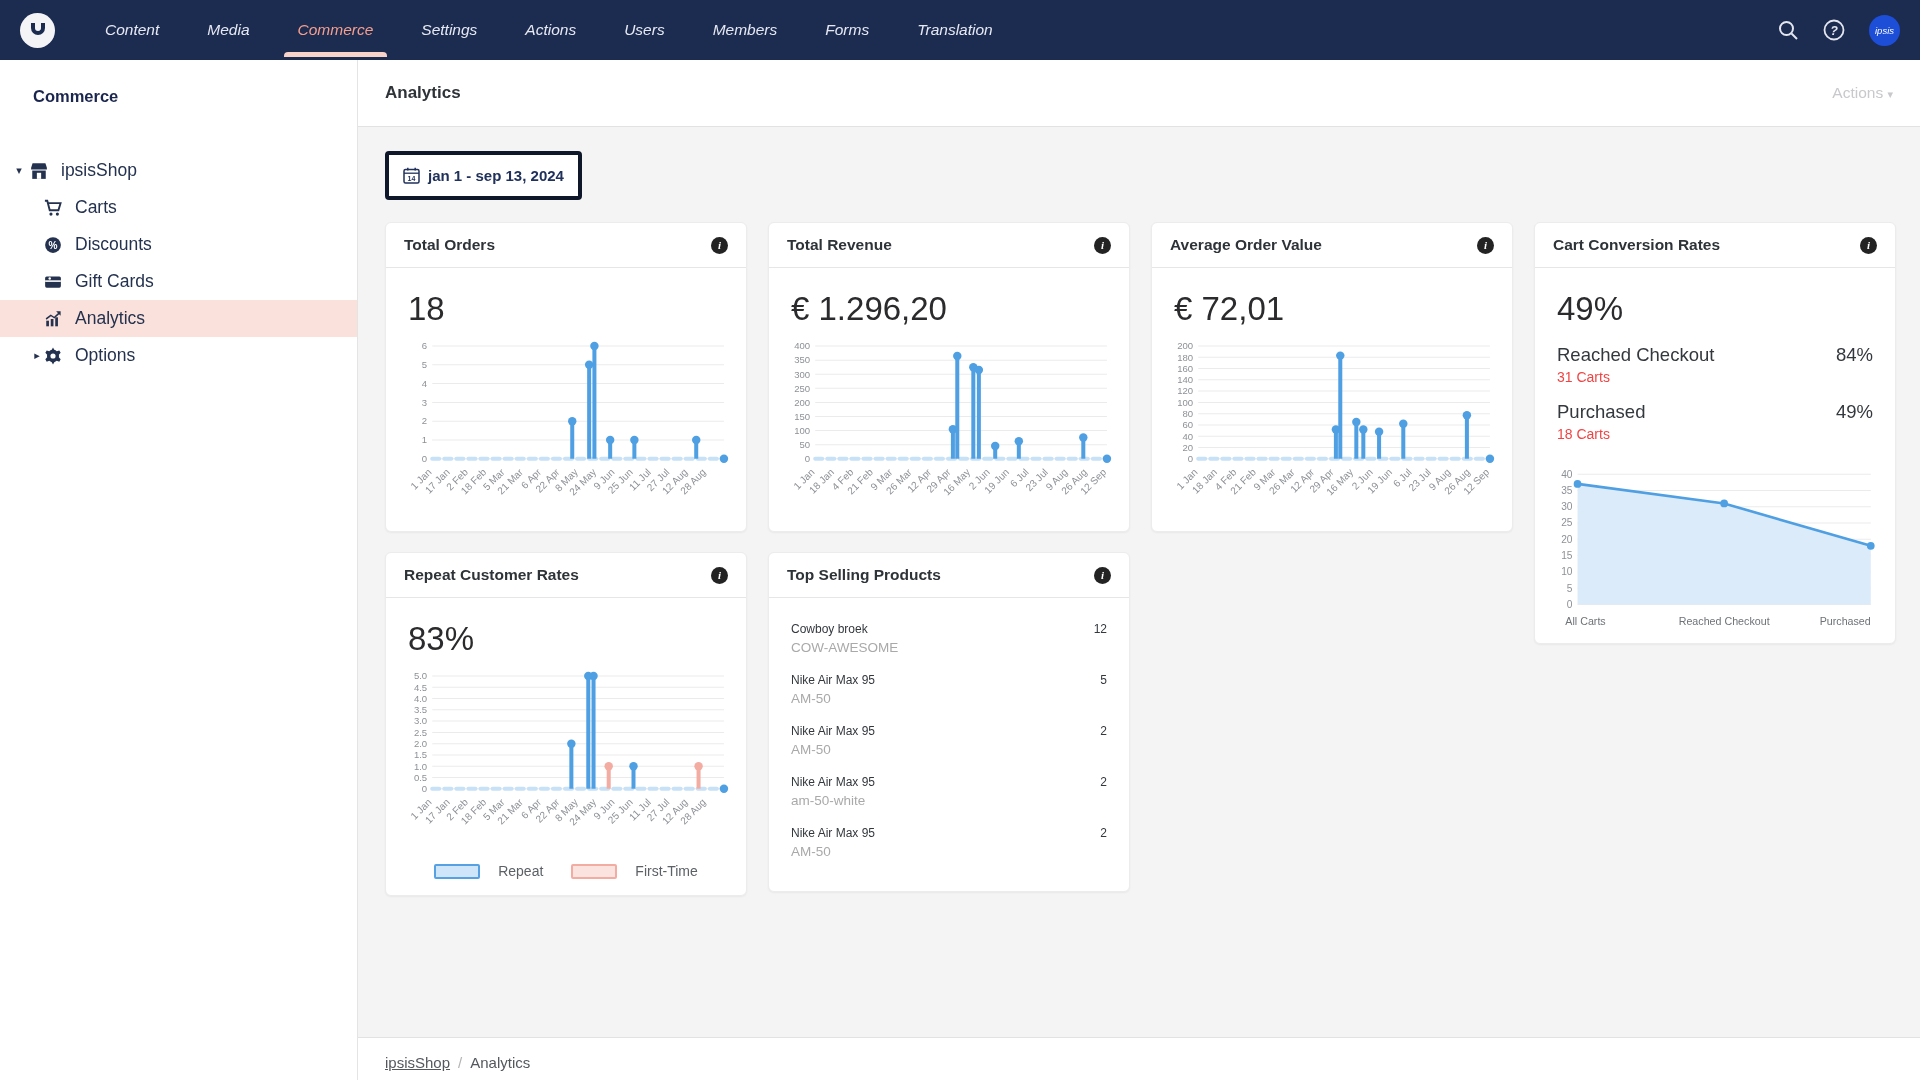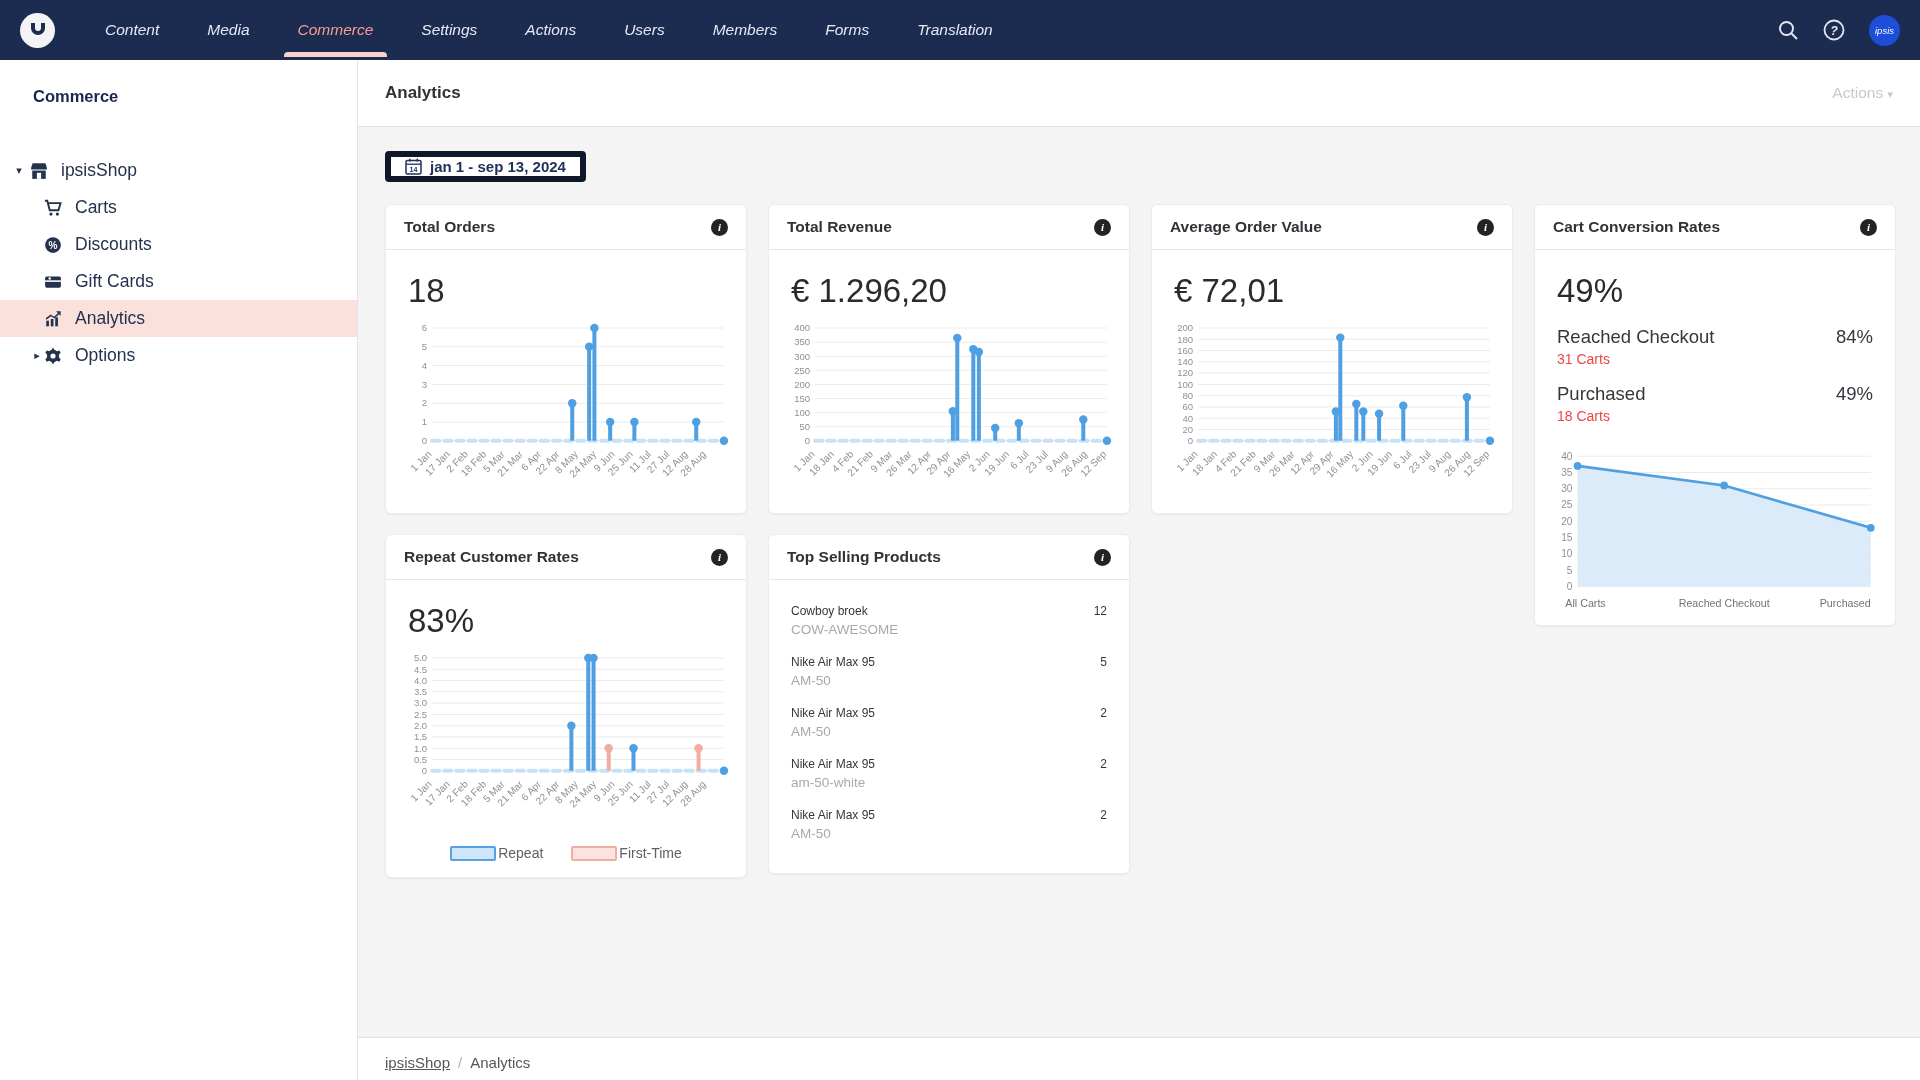--- a/index.html
+++ b/index.html
@@ -37,21 +37,21 @@
   .main-header { height: 67px; background: #fff; border-bottom: 1px solid #e2e2e2; display: flex; align-items: center; padding: 0 27px; flex-shrink: 0; }
   .page-title { font-size: 17px; font-weight: bold; color: #2e3338; }
   .actions { margin-left: auto; color: #c8c8cd; font-size: 15.5px; cursor: pointer; }
   .actions .dd { font-size: 11px; }
   .content { flex: 1; padding: 24px 27px; overflow: hidden; }
   .footer { height: 49px; background: #fff; border-top: 1px solid #e2e2e2; display: flex; align-items: center; padding: 0 27px; font-size: 15px; flex-shrink: 0; }
   .crumb-link { color: #54585d; text-decoration: underline; cursor: pointer; }
   .crumb-sep { color: #b3b3b3; margin: 0 8px; }
   .crumb-cur { color: #54585d; }
 
-  .date-btn { display: inline-flex; align-items: flex-start; gap: 8px; background: #fff; border: 6px solid #0f172a; border-radius: 4px; padding: 1px 14px; font-size: 15px; font-weight: bold; color: #20315b; cursor: pointer; margin-bottom: 22px; font-family: inherit; }
+  .date-btn { display: inline-flex; align-items: flex-start; gap: 8px; background: #fff; border: 4px solid #0f172a; border-radius: 4px; padding: 12px 14px; font-size: 15px; font-weight: bold; color: #20315b; cursor: pointer; margin-bottom: 22px; font-family: inherit; }
 
   .columns { display: flex; gap: 21px; align-items: flex-start; }
   .col { width: 362px; display: flex; flex-direction: column; gap: 20px; flex-shrink: 0; }
 
   .card { background: #fff; border: 1px solid #ececec; border-radius: 6px; box-shadow: 0 1px 2px rgba(0,0,0,.05); }
   .card-header { display: flex; align-items: center; justify-content: space-between; padding: 13px 18px; border-bottom: 1px solid #e6e6e6; }
   .card-title { font-size: 15.5px; font-weight: bold; color: #2e3338; }
   .info { width: 17px; height: 17px; border-radius: 50%; background: #232323; color: #fff; font: italic bold 11px "Liberation Serif", serif; display: flex; align-items: center; justify-content: center; cursor: pointer; flex-shrink: 0; }
   .card-value { font-size: 33px; color: #2b2b2e; padding: 22px 22px 2px; }
   .chart { padding: 8px 12px 10px; }
@@ -60,21 +60,21 @@
   .conv-row { margin-bottom: 16px; }
   .conv-line { display: flex; justify-content: space-between; font-size: 18.5px; color: #33383d; }
   .conv-sub { font-size: 14px; color: #ef4444; margin-top: 3px; }
 
   .prod-list { padding: 10px 22px 14px; }
   .prod-row { margin: 14px 0 18px; }
   .prod-line { display: flex; justify-content: space-between; font-size: 12px; color: #33383d; }
   .prod-sku { font-size: 13.5px; color: #a9a9a9; margin-top: 4px; }
 
   .legend { display: flex; justify-content: center; gap: 28px; padding: 2px 0 16px; font-size: 14px; color: #5c6166; align-items: center; }
-  .legend-item { display: flex; align-items: center; gap: 2px; justify-content: center; }
+  .legend-item { display: flex; align-items: center; gap: 18px; justify-content: center; }
   .swatch { width: 46px; height: 15px; border: 2px solid; border-radius: 2px; }
 </style>
 </head>
 <body>
 
 <nav class="topnav">
   <div class="logo">
       <div class="logo-u"></div>
     </div>
   <div class="nav-menu" id="nav-menu">

